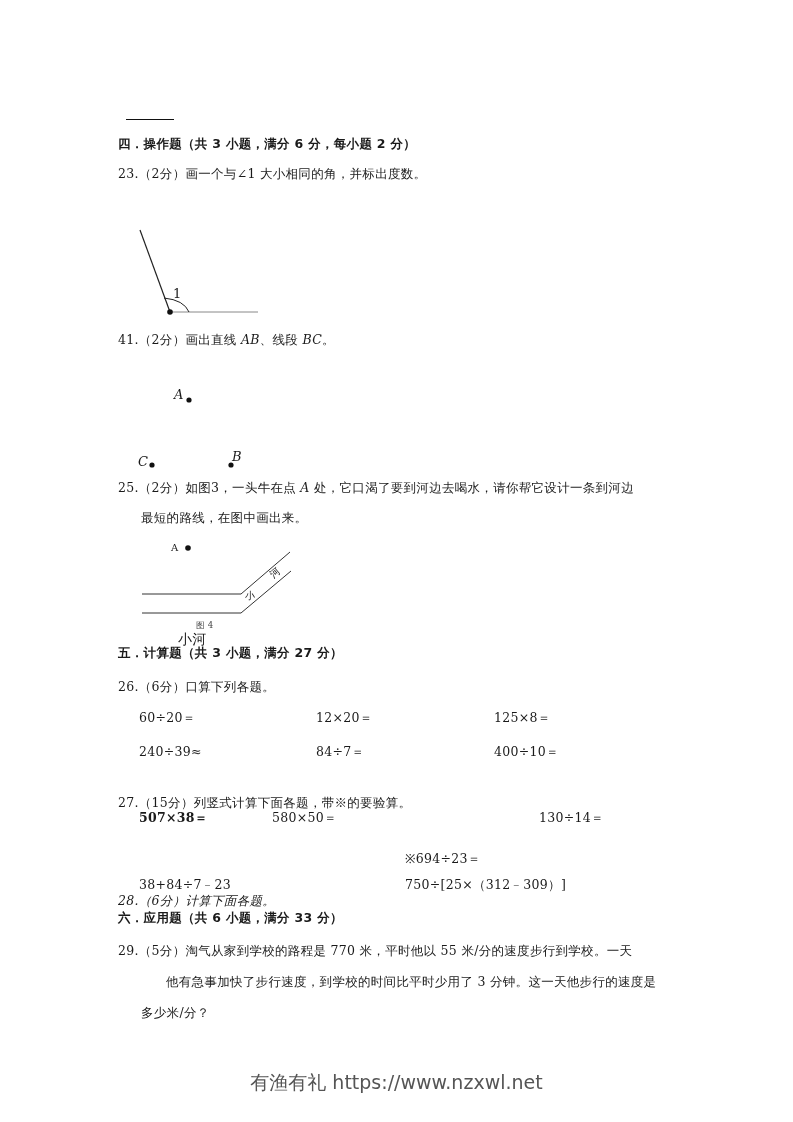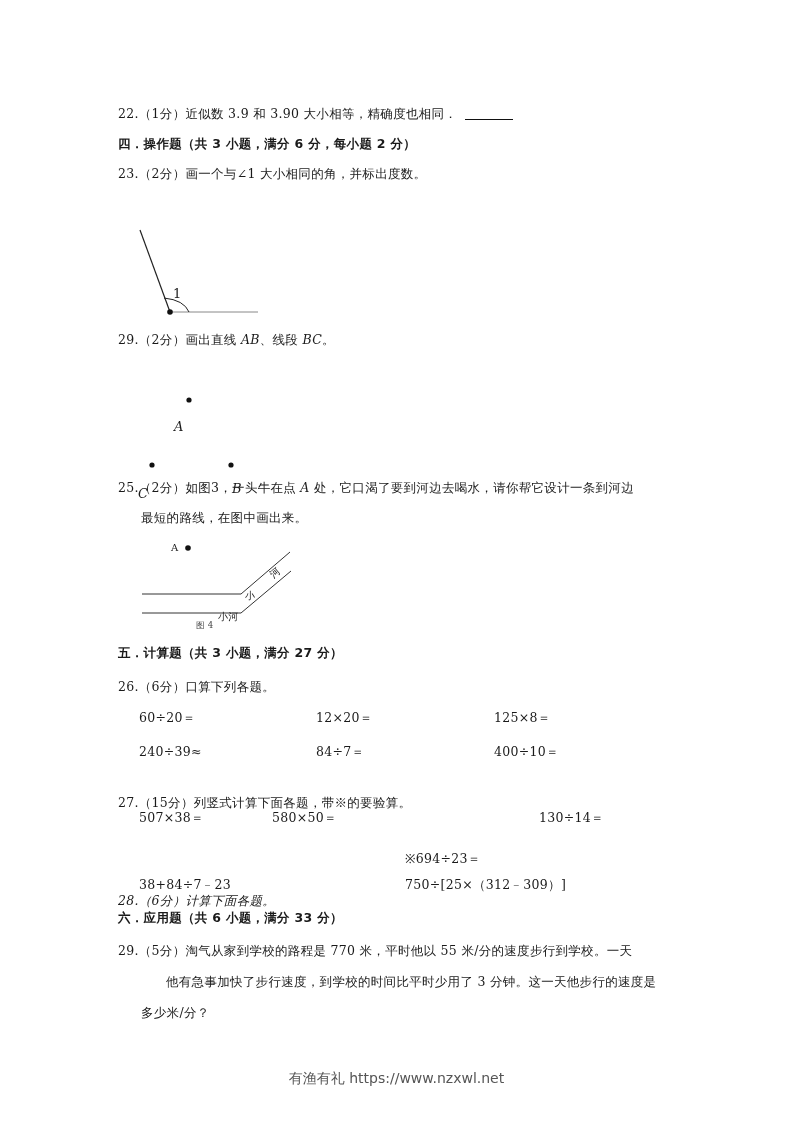--- a/index.html
+++ b/index.html
@@ -15,45 +15,45 @@
     .indent { left: 141px; }
     .bold { font-weight: bold; font-family: "DejaVu Sans", "Liberation Sans", sans-serif; font-size: 12.5px; }
     .blank {
       display: inline-block; width: 48px; border-bottom: 1.3px solid #111;
       vertical-align: -2px; margin-left: 8px;
     }
     .math { position: absolute; font-size: 12.5px; white-space: nowrap; letter-spacing: 0.3px; }
     svg { position: absolute; overflow: visible; }
     .footer {
       position: absolute; left: 0; width: 793px; top: 1070px; text-align: center;
-      font-family: "DejaVu Sans", "Liberation Sans", sans-serif; font-size: 14px; color: #555;
+      font-family: "DejaVu Sans", "Liberation Sans", sans-serif; font-size: 19px; color: #555;
     }
-    .ital { font-style: italic; margin-top: 32px; }
+    .ital { font-style: italic; }
   </style>
 </head>
 <body>
 
 <div class="line" style="top:106px;">
-  <span>22.（1分）近似数 3.9 和 3.90 大小相等，精确度也相同．</span><span class="blank"></span>
+  <span class="blank"></span>
 </div>
 
 <div class="line bold" style="top:136px;">四．操作题（共 3 小题，满分 6 分，每小题 2 分）</div>
 
 <div class="line" style="top:166px;">23.（2分）画一个与∠1 大小相同的角，并标出度数。</div>
 
 <svg style="left:120px; top:220px;" width="160" height="110">
   <line x1="20" y1="10" x2="50" y2="92" stroke="#222" stroke-width="1.2"></line>
   <line x1="50" y1="92" x2="138" y2="92" stroke="#888" stroke-width="1"></line>
   <path d="M 44 78 Q 64 80 69 92" fill="none" stroke="#222" stroke-width="1"></path>
   <circle cx="50" cy="92" r="2.8" fill="#111"></circle>
 </svg>
 <div class="math" style="left:173px; top:286px; font-size:13px;">1</div>
 
 <div class="line" style="top:332px;">
-  <span>29.（2分）画出直线 </span><span class="ital">AB</span><span>、线段 </span><span class="ital">BC</span><span>。</span>
+  <span>41.（2分）画出直线 </span><span class="ital">AB</span><span>、线段 </span><span class="ital">BC</span><span>。</span>
 </div>
 
 <div class="math ital" style="left:174px; top:387px; font-size:13px;">A</div>
 <svg style="left:185px; top:396px;" width="8" height="8">
     <circle cx="4" cy="4" r="2.6" fill="#111"></circle>
   </svg>
 
 <div class="math ital" style="left:138px; top:454px; font-size:13px;">C</div>
 <svg style="left:148px; top:461px;" width="8" height="8">
     <circle cx="4" cy="4" r="2.6" fill="#111"></circle>
@@ -68,37 +68,37 @@
   <span>25.（2分）如图3，一头牛在点 </span><span class="ital">A</span><span> 处，它口渴了要到河边去喝水，请你帮它设计一条到河边</span>
 </div>
 <div class="line indent" style="top:510px;">最短的路线，在图中画出来。</div>
 
 <svg style="left:130px; top:535px;" width="170" height="100">
   <circle cx="58" cy="13" r="2.8" fill="#111"></circle>
   <polyline points="12,59 111,59 160,17" fill="none" stroke="#333" stroke-width="1"></polyline>
   <polyline points="12,78 111,78 161,36" fill="none" stroke="#333" stroke-width="1"></polyline>
 </svg>
 <div class="math" style="left:171px; top:542px; font-size:10px; font-family:'DejaVu Serif',serif;">A</div>
-<div class="math" style="left:178px; top:610px; font-size:10px;margin-left:40px;">小河</div>
+<div class="math" style="left:178px; top:631px; font-size:14px;">小河</div>
 <div class="math" style="left:245px; top:589px; font-size:10px;">小</div>
 <div class="math" style="left:270px; top:566px; font-size:10px; transform:rotate(-40deg);">河</div>
 <div class="math" style="left:196px; top:620px; font-size:8.5px; color:#444;">图 4</div>
 
 <div class="line bold" style="top:645px;">五．计算题（共 3 小题，满分 27 分）</div>
 
 <div class="line" style="top:679px;">26.（6分）口算下列各题。</div>
 <div class="math" style="left:139px; top:710px;">60÷20＝</div>
 <div class="math" style="left:316px; top:710px;">12×20＝</div>
 <div class="math" style="left:494px; top:710px;">125×8＝</div>
 <div class="math" style="left:139px; top:744px;">240÷39≈</div>
 <div class="math" style="left:316px; top:744px;">84÷7＝</div>
 <div class="math" style="left:494px; top:744px;">400÷10＝</div>
 
 <div class="line" style="top:778px;margin-top:17px;">27.（15分）列竖式计算下面各题，带※的要验算。</div>
-<div class="math" style="left:139px; top:810px;">507×38＝</div>
+<div class="math" style="left:139px; top:810px;font-weight:bold;">507×38＝</div>
 <div class="math" style="left:272px; top:810px;">580×50＝</div>
 <div class="math" style="left:405px; top:850px;">※694÷23＝</div>
 <div class="math" style="left:539px; top:810px;">130÷14＝</div>
 
 <div class="line" style="top:893px;font-style:italic;">28.（6分）计算下面各题。</div>
 <div class="math" style="left:139px; top:877px;">38+84÷7﹣23</div>
 <div class="math" style="left:405px; top:877px;">750÷[25×（312﹣309）]</div>
 
 <div class="line bold" style="top:910px;">六．应用题（共 6 小题，满分 33 分）</div>
 

